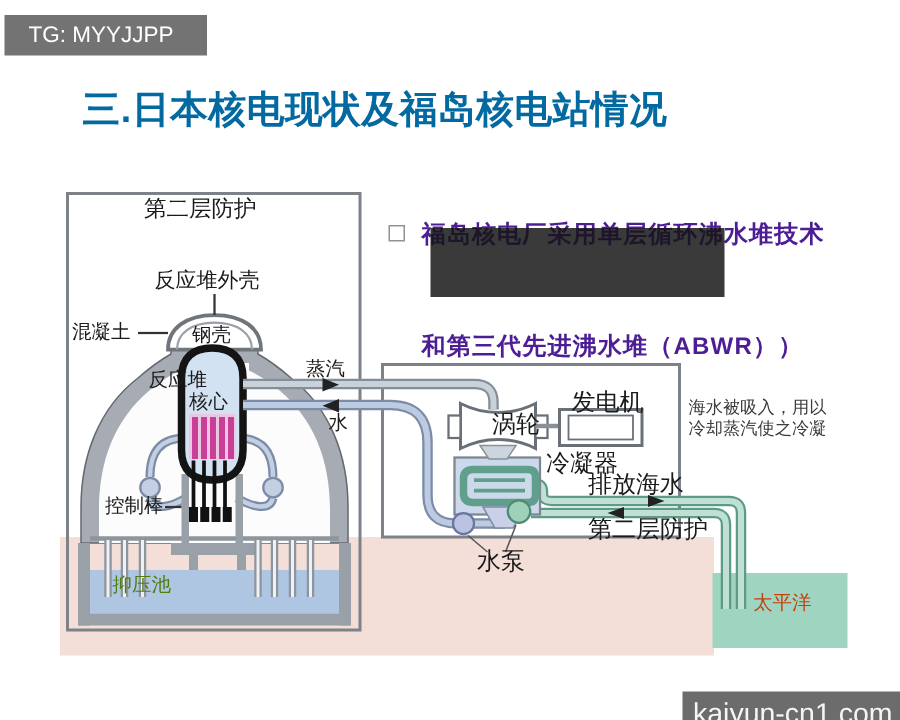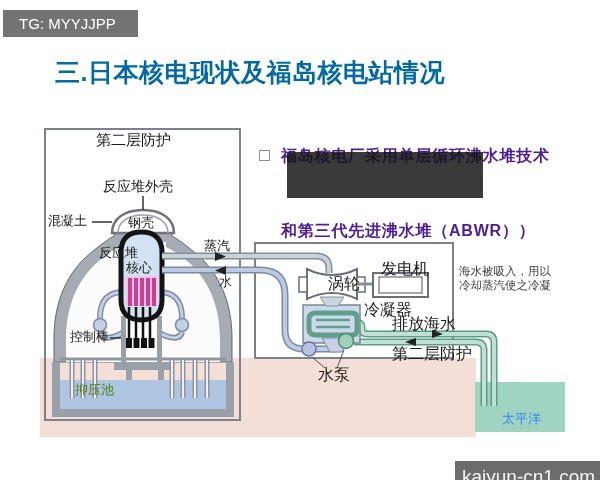--- a/index.html
+++ b/index.html
@@ -184,16 +184,16 @@
 
   <div class="lbl fs12" style="left:328px;top:275px">涡轮</div>
   <div class="lbl fs12" style="left:381px;top:260px">发电机</div>
   <div class="lbl fs12" style="left:364px;top:301px">冷凝器</div>
   <div class="lbl fs12" style="left:392px;top:315px">排放海水</div>
   <div class="lbl fs12" style="left:392px;top:345px">第二层防护</div>
   <div class="lbl fs12" style="left:318px;top:366px">水泵</div>
 
   <div class="note" style="left:459px;top:264px">海水被吸入，用以</div>
   <div class="note" style="left:459px;top:278px">冷却蒸汽使之冷凝</div>
-  <div class="lbl fs13" style="left:502px;top:412px;color:#3b82f6">太平洋</div>
+  <div class="lbl fs13" style="left:502px;top:395px;color:#c2410c">太平洋</div>
 
   <div class="watermark">kaiyun-cn1.com</div>
 </div>
 
 </body></html>

